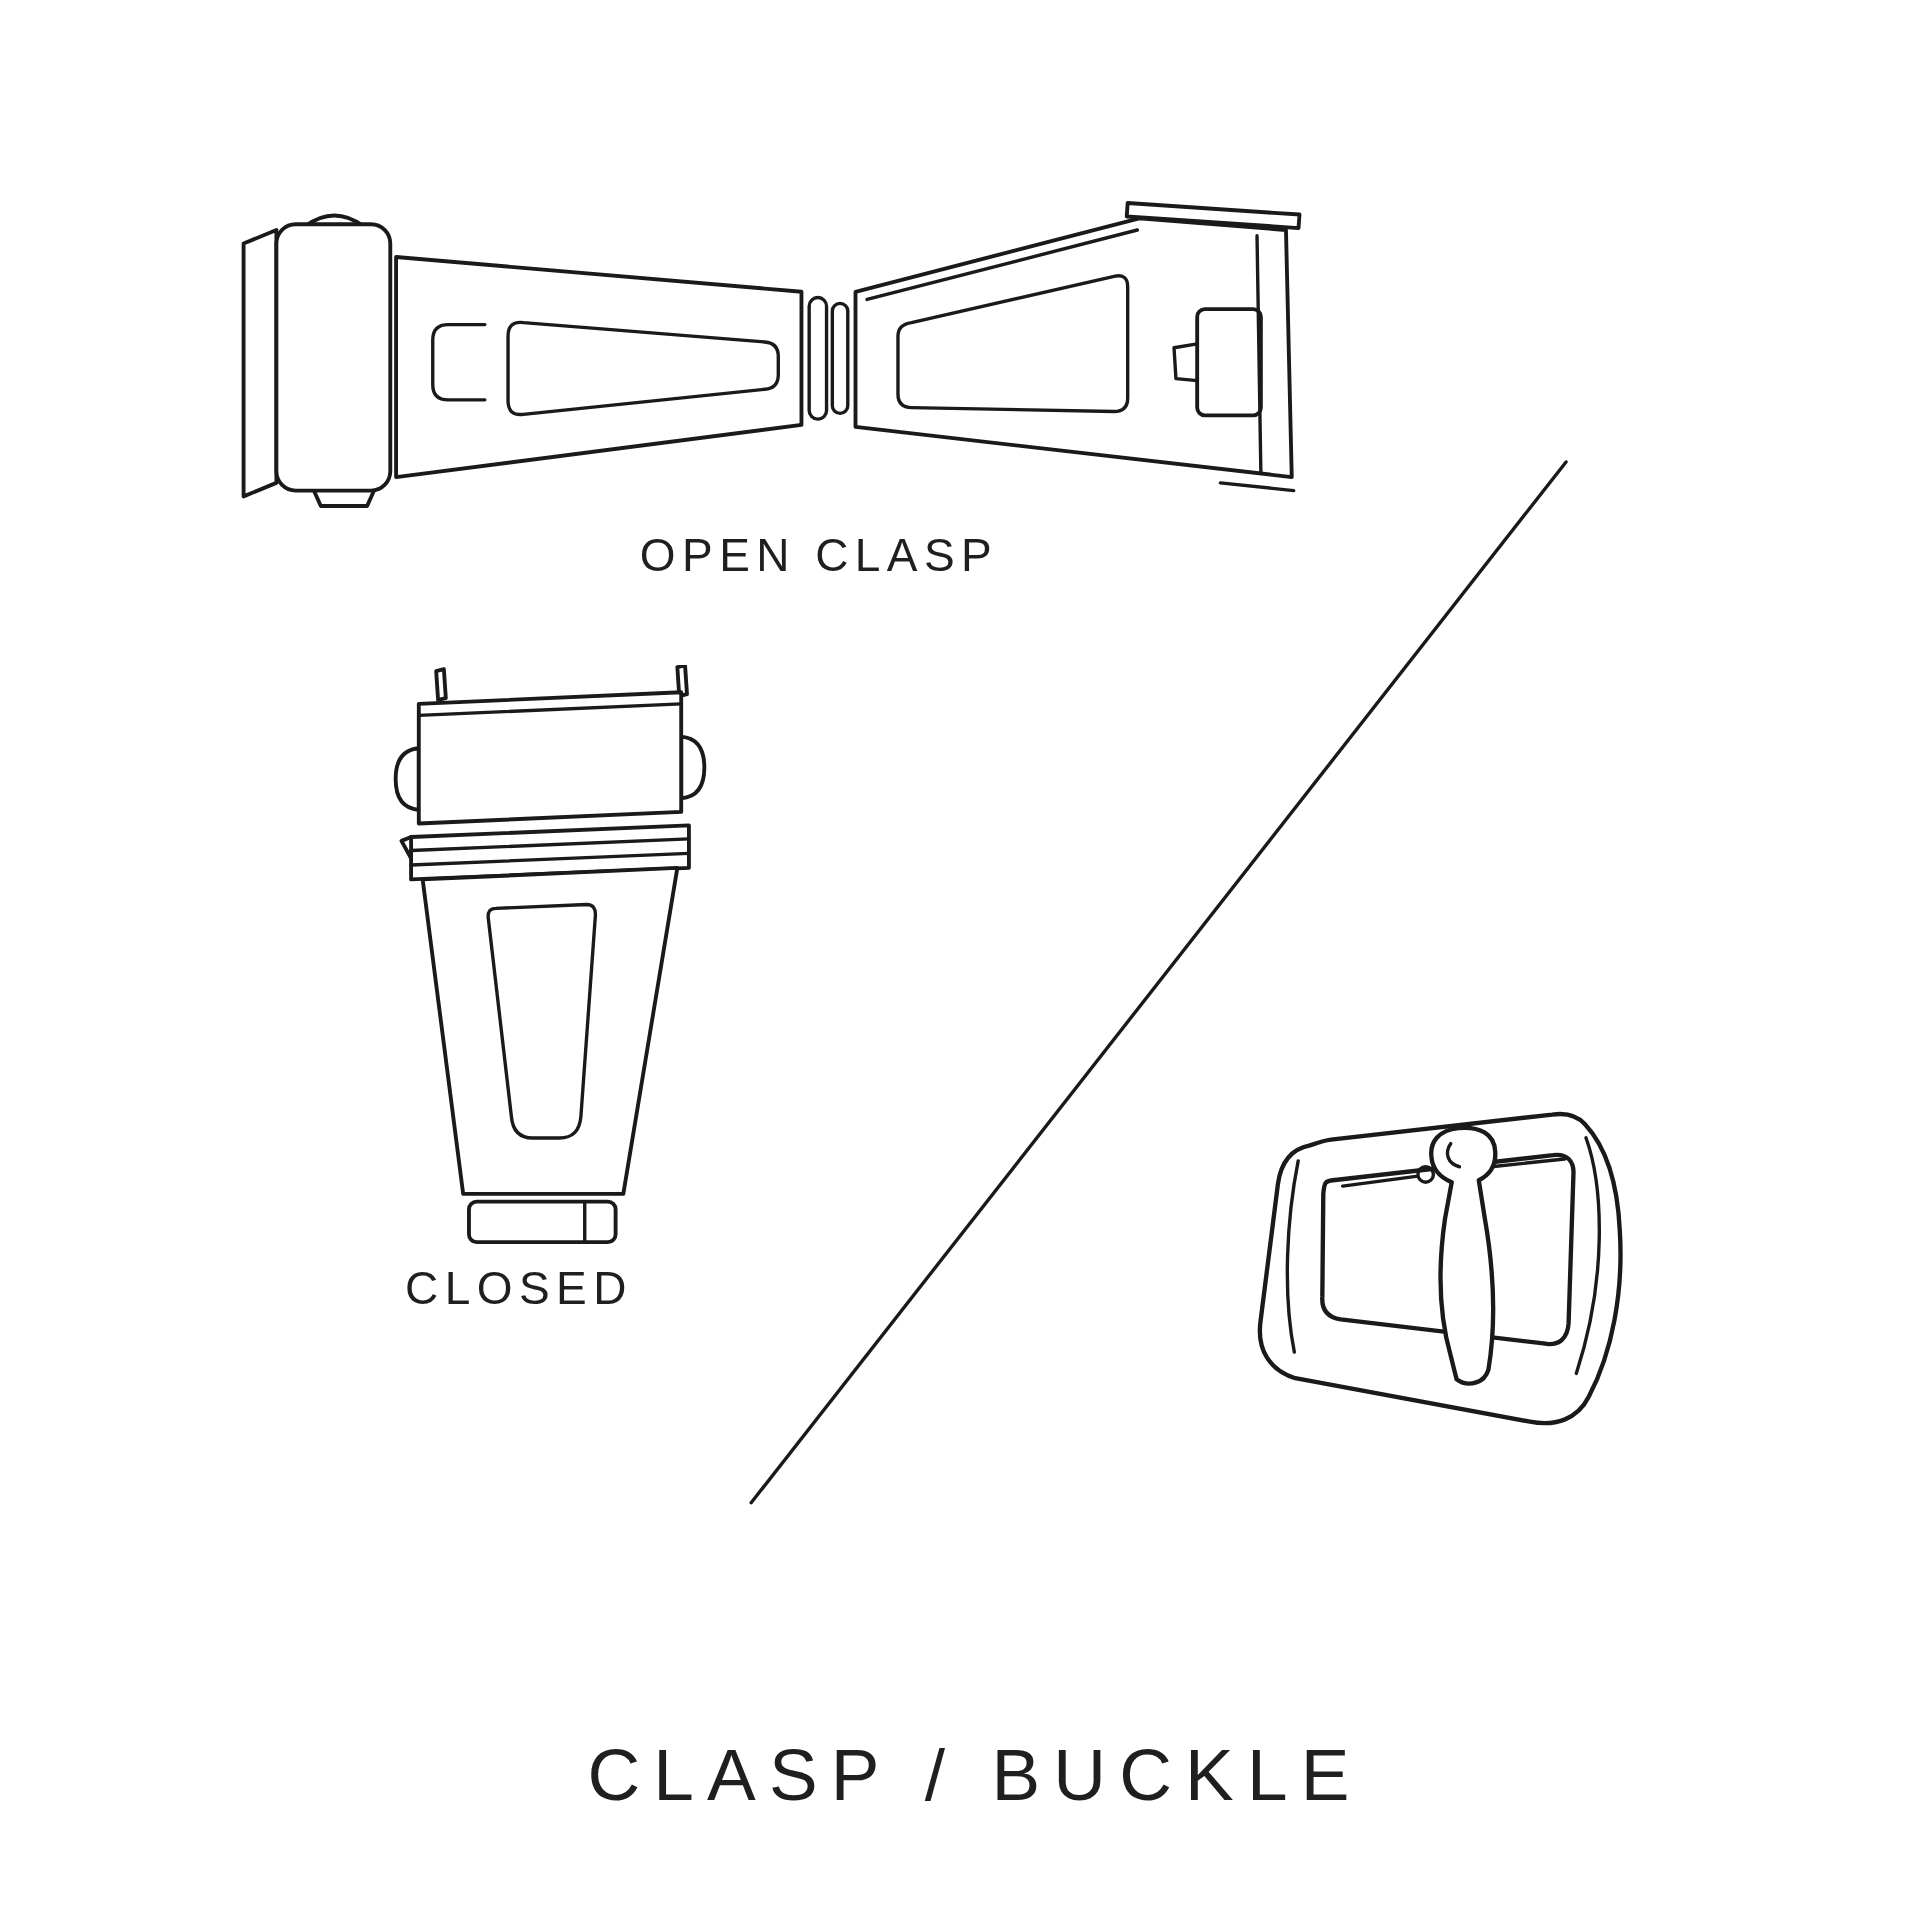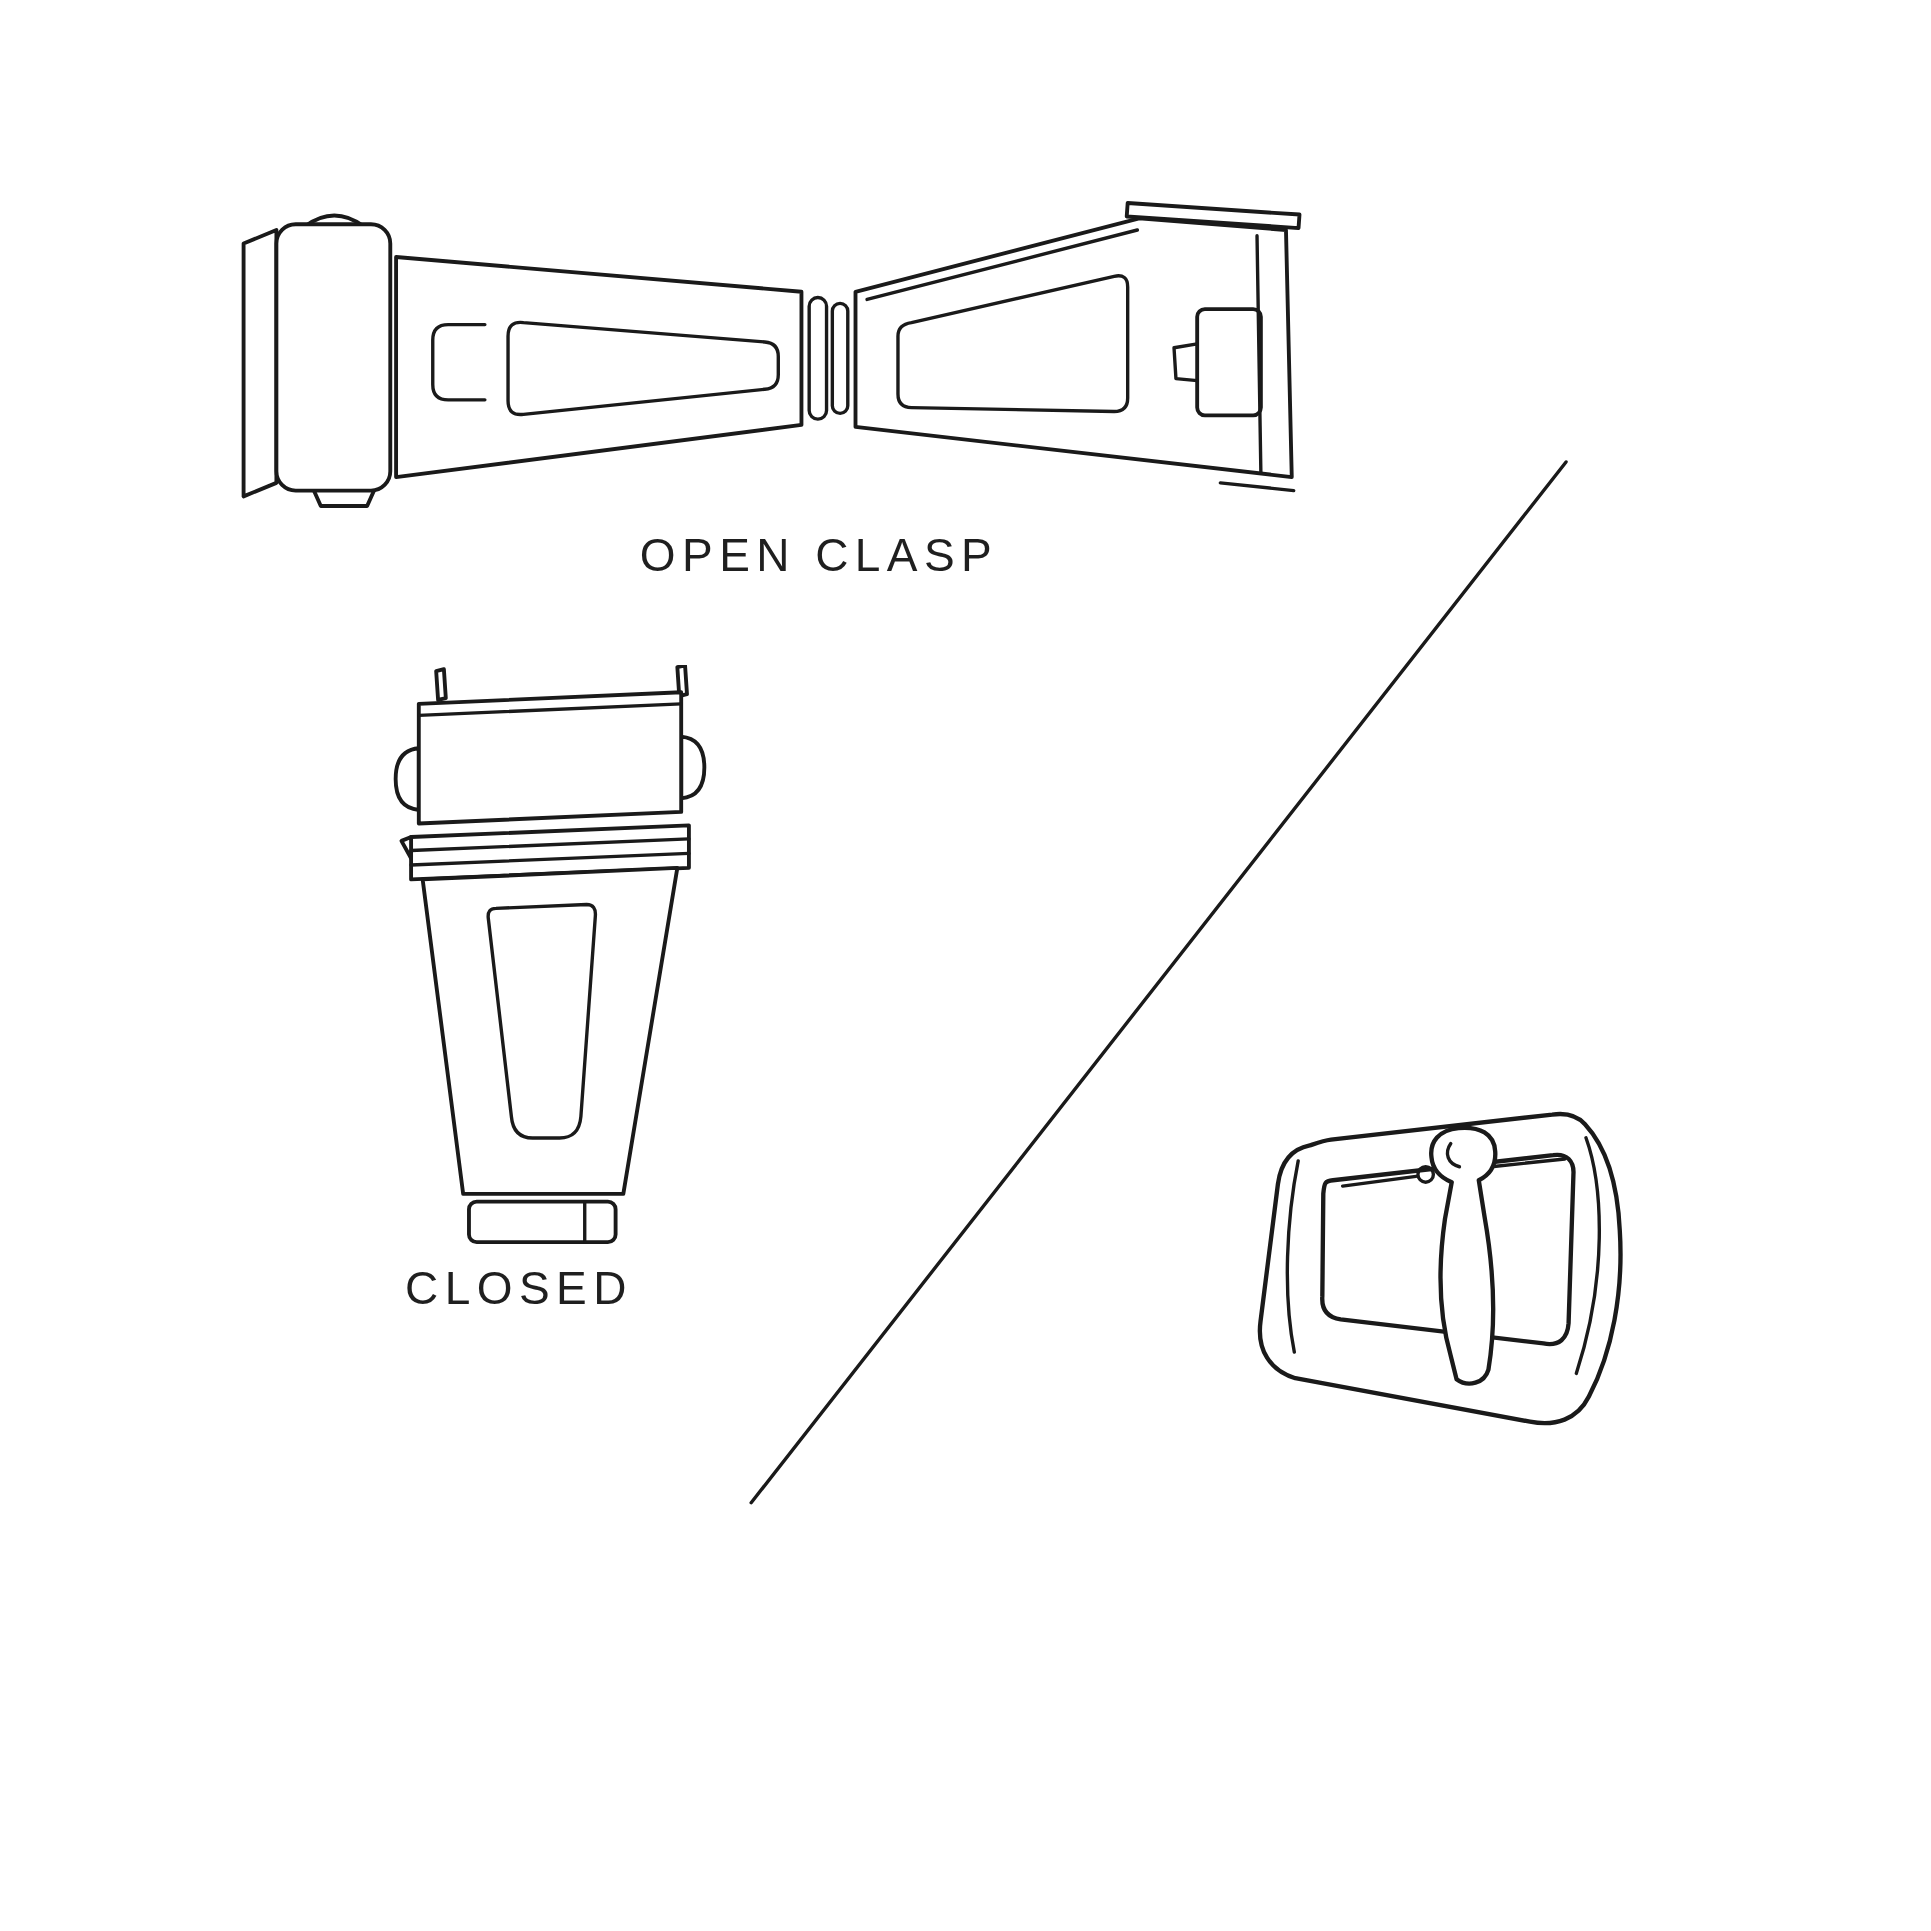--- a/index.html
+++ b/index.html
@@ -112,15 +112,16 @@
       <path d="M100,86 L176,76"></path>
       <path d="M254,66 L330,58"></path>
       <circle cx="186" cy="74" r="8"></circle>
     </g>
     <g fill="#ffffff" stroke="currentColor" stroke-width="4.5" stroke-linejoin="round" stroke-linecap="round">
       <path d="M220,26 C200,28 190,40 192,56 C193,68 201,77 213,82 L206,120 C198,175 200,220 212,262 L218,286 C230,295 247,290 251,276 C259,228 257,175 247,118 L241,80 C253,74 259,64 258,50 C257,32 242,24 220,26 Z"></path>
       <path fill="none" stroke-width="3.5" d="M212,42 C205,52 209,63 221,66"></path>
     </g>
   </svg>
 
+  <div class="title">CLASP / BUCKLE</div>
 
 </div>
 
 
 </body></html>

